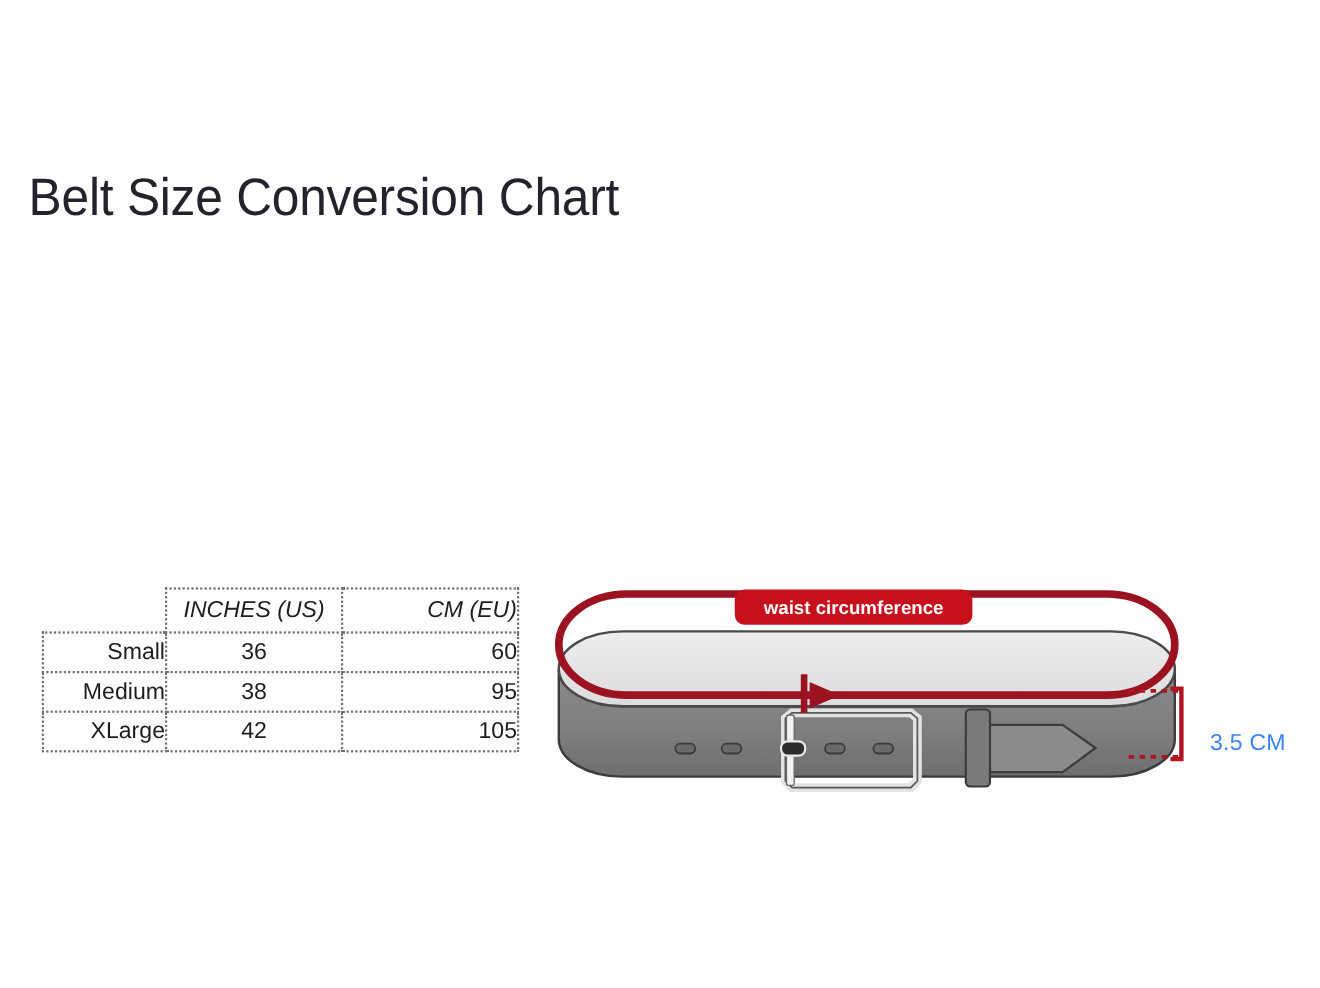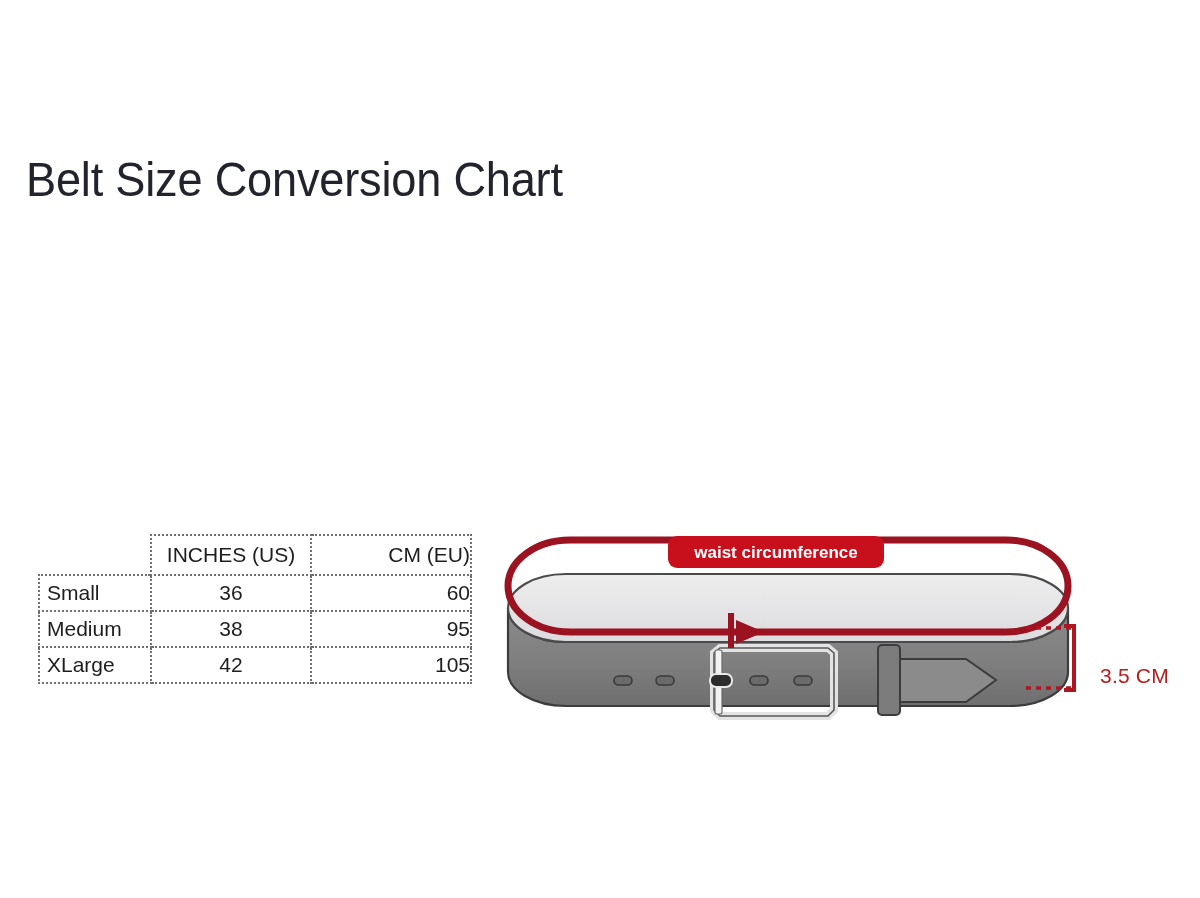--- a/index.html
+++ b/index.html
@@ -64,27 +64,28 @@
     font-size: 21px;
     color: #1d1d1d;
   }
   #size-table td, #size-table th {
     border: 2px dotted #6f6f6f;
     padding: 0;
     height: 36px;
     font-weight: 400;
     box-sizing: border-box;
   }
-  .col-label  { width: 112px; text-align: left;   padding-left: 7px !important; }
+  .col-label  { width: 112px; text-align: right;   padding-left: 7px !important; }
   .col-inches { width: 160px; text-align: center; }
   .col-cm     { width: 160px; text-align: right; }
 
   #size-table thead th {
     height: 40px;
     vertical-align: middle;
+    font-style: italic;
   }
   #size-table thead th.corner-cell {
     border: none;
     background: transparent;
   }
   #size-table tbody td {
     vertical-align: middle;
   }
   .size-name {
     letter-spacing: 0px;
@@ -99,21 +100,21 @@
     height: 225px;
   }
   #belt-illustration svg { display: block; }
 
   
   #measure-label {
     position: absolute;
     left: 1100px;
     top: 664px;
     font-size: 21px;
-    color: #b91c1c;
+    color: #3b82f6;
     white-space: nowrap;
     letter-spacing: 0.2px;
   }
 </style>
 </head>
 <body>
 
 <div id="page">
 
   <h1 id="page-title">Belt Size Conversion Chart</h1>

